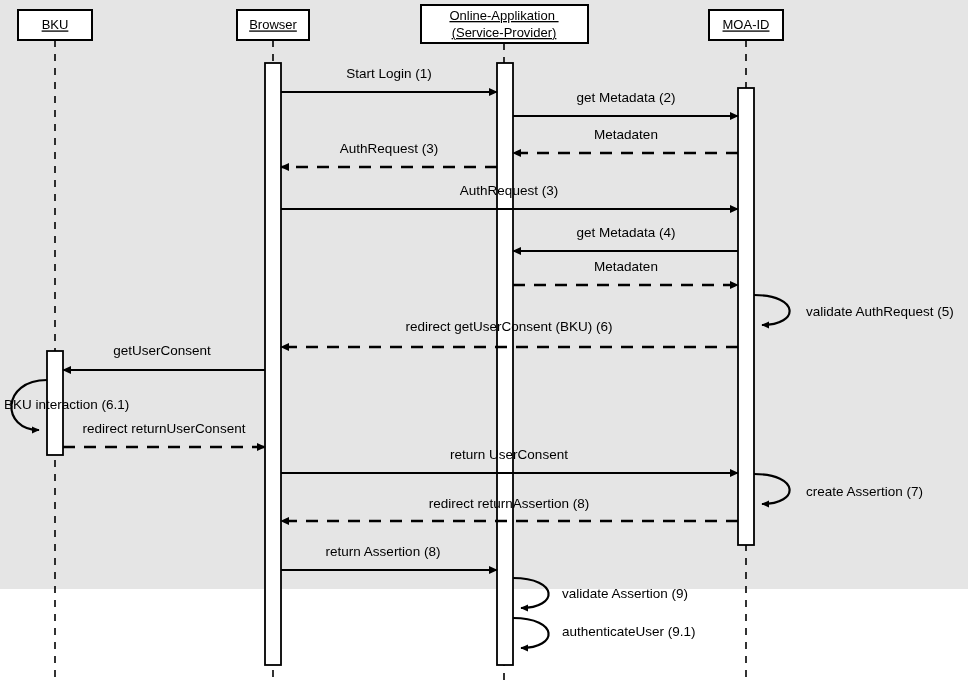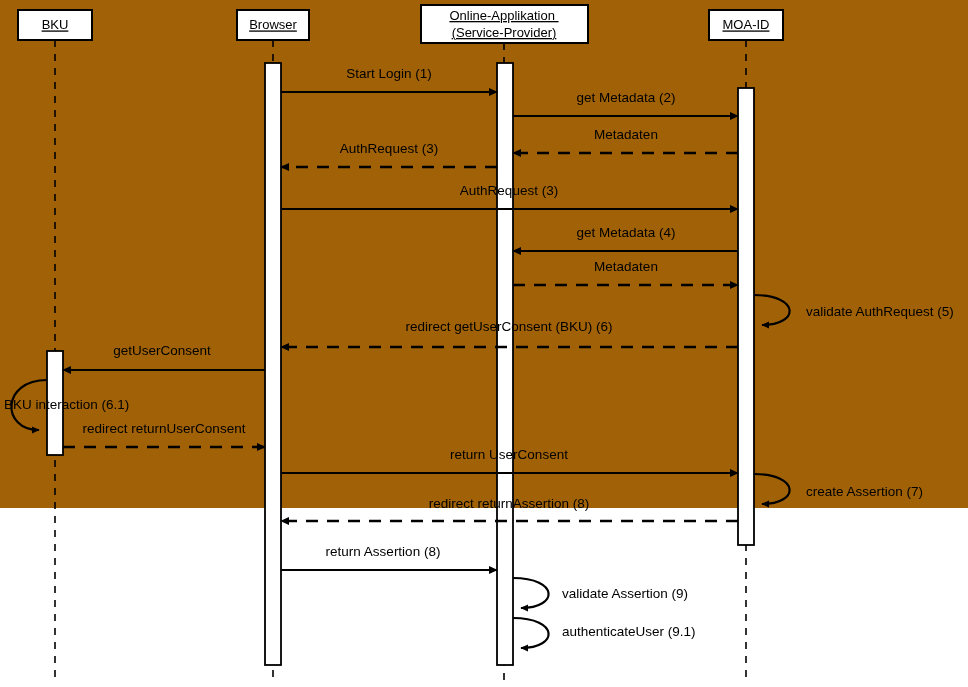--- a/index.html
+++ b/index.html
@@ -9,22 +9,22 @@
   }
   body {
     width: 968px;
     height: 687px;
     overflow: hidden;
     font-family: "Liberation Sans", sans-serif;
   }
   #diagram-root {
     position: relative;
     width: 968px;
-    height: 508px;
-    background: #a16207;
+    height: 589px;
+    background: #e5e5e5;
   }
   svg.seq {
     display: block;
     width: 968px;
     height: 687px;
   }
   .lifeline-box {
     fill: #ffffff;
     stroke: #000000;
     stroke-width: 2;

